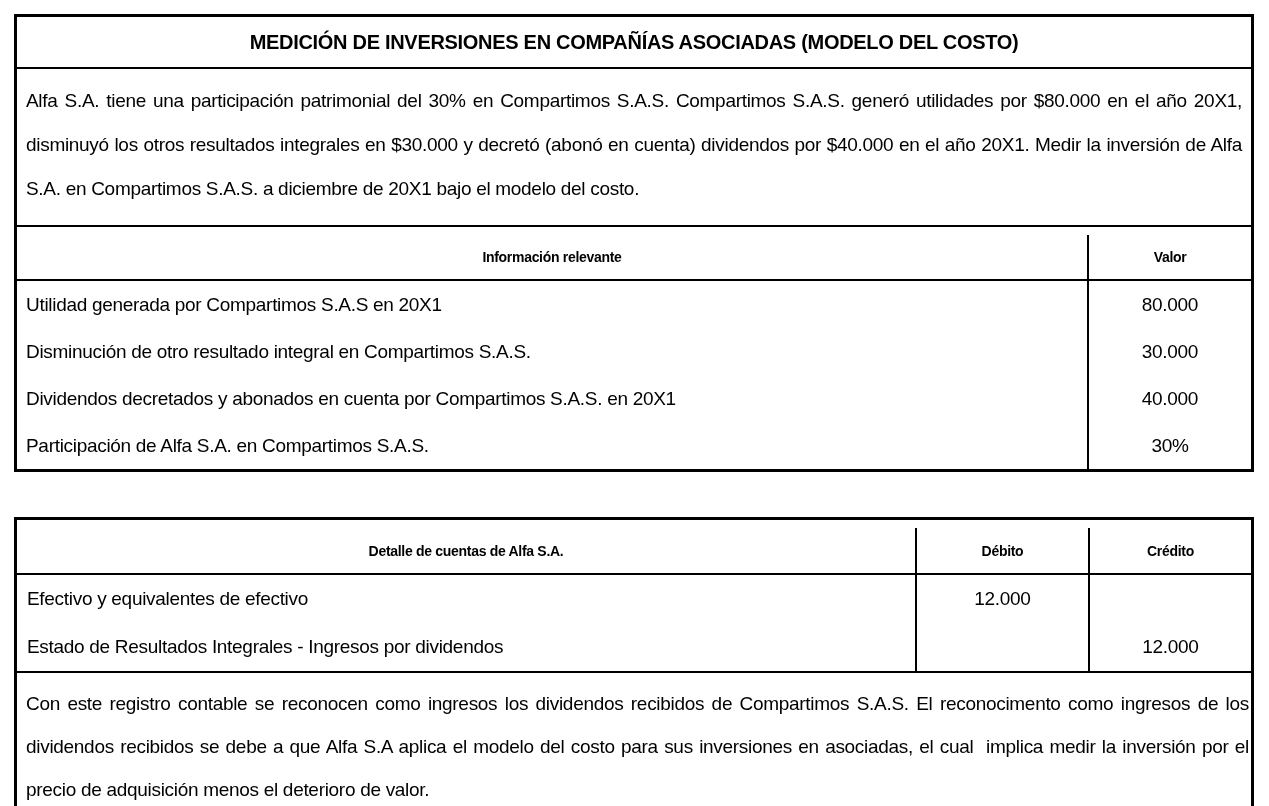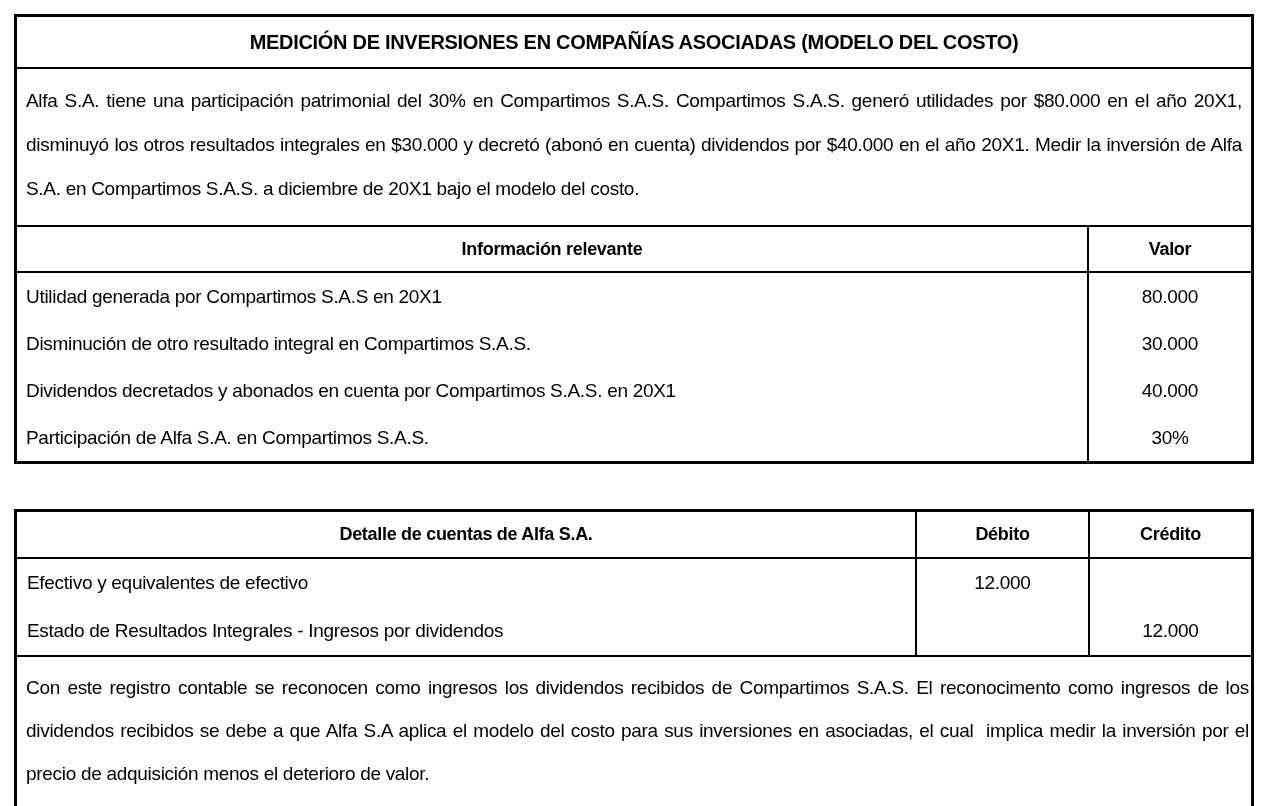--- a/index.html
+++ b/index.html
@@ -43,21 +43,22 @@
     font-size: 19px;
     line-height: 44px;
     text-align: justify;
     border-bottom: 2px solid #000000;
     overflow: hidden;
   }
   .hrow {
     display: flex;
     border-bottom: 2px solid #000000;
     font-weight: bold;
-    font-size: 18px;
+    font-size: 14px;
+    margin-top: 8px;
   }
   .t1 .hrow { height: 44px; }
   .drow {
     display: flex;
     font-size: 19px;
   }
   .t1 .drow { height: 47px; }
   .c-label {
     flex: 1;
     border-right: 2px solid #000000;

